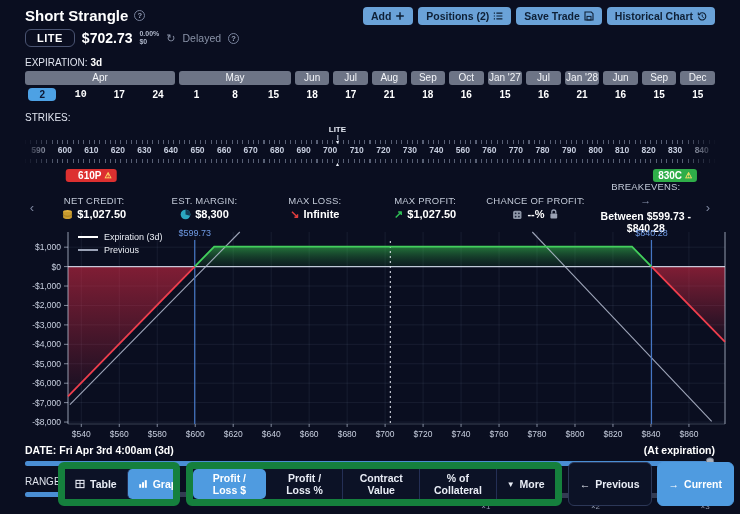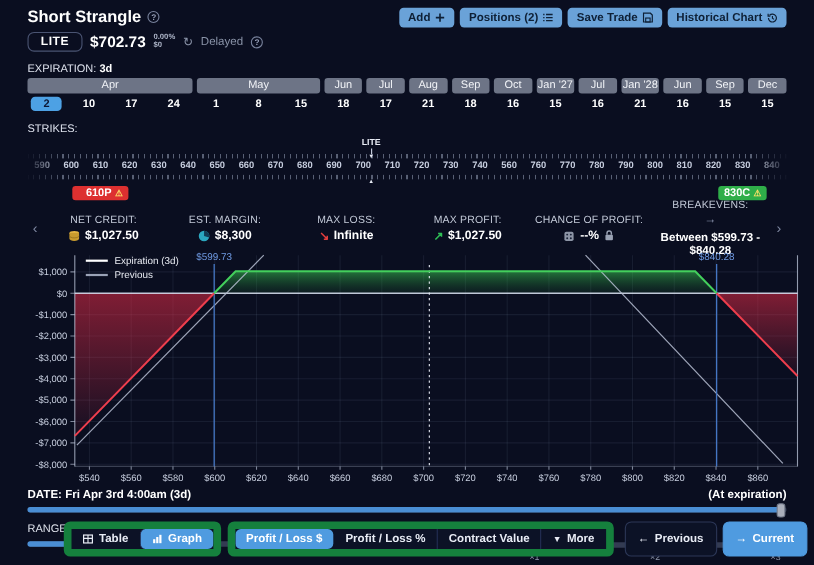--- a/index.html
+++ b/index.html
@@ -158,21 +158,21 @@
       <div class="mchip" style="grid-area: 1 / 10 / auto / span 1;">Aug</div>
       <div class="mchip" style="grid-area: 1 / 11 / auto / span 1;">Sep</div>
       <div class="mchip" style="grid-area: 1 / 12 / auto / span 1;">Oct</div>
       <div class="mchip" style="grid-area: 1 / 13 / auto / span 1; text-align: center;">Jan '27</div>
       <div class="mchip" style="grid-area: 1 / 14 / auto / span 1;">Jul</div>
       <div class="mchip" style="grid-area: 1 / 15 / auto / span 1;">Jan '28</div>
       <div class="mchip" style="grid-area: 1 / 16 / auto / span 1;">Jun</div>
       <div class="mchip" style="grid-area: 1 / 17 / auto / span 1;">Sep</div>
       <div class="mchip" style="grid-area: 1 / 18 / auto / span 1;">Dec</div>
       <div class="dcell" style="grid-area: 2 / 1;"><span class="dchip sel">2</span></div>
-      <div class="dcell" style="grid-area: 2 / 2;"><span class="dchip">10</span></div>
+      <div class="dcell" style="grid-area: 2 / 2; font-family: Liberation Mono, monospace;"><span class="dchip">10</span></div>
       <div class="dcell" style="grid-area: 2 / 3;"><span class="dchip">17</span></div>
       <div class="dcell" style="grid-area: 2 / 4;"><span class="dchip">24</span></div>
       <div class="dcell" style="grid-area: 2 / 5;"><span class="dchip">1</span></div>
       <div class="dcell" style="grid-area: 2 / 6;"><span class="dchip">8</span></div>
       <div class="dcell" style="grid-area: 2 / 7;"><span class="dchip">15</span></div>
       <div class="dcell" style="grid-area: 2 / 8;"><span class="dchip">18</span></div>
       <div class="dcell" style="grid-area: 2 / 9;"><span class="dchip">17</span></div>
       <div class="dcell" style="grid-area: 2 / 10;"><span class="dchip">21</span></div>
       <div class="dcell" style="grid-area: 2 / 11;"><span class="dchip">18</span></div>
       <div class="dcell" style="grid-area: 2 / 12;"><span class="dchip">16</span></div>
@@ -475,20 +475,23 @@
       <button class="cell active">
         <span>Profit / Loss $</span>
       </button>
       <button class="cell">
         <span>Profit / Loss %</span>
       </button>
       <button class="cell">
         <span>Contract Value</span>
       </button>
       <button class="cell">
+        <span>% of Collateral</span>
+      </button>
+      <button class="cell">
         <span class="caret">▼</span>
         <span>More</span>
       </button>
     </div>
   <div class="navgrp" id="navGrp">
       <button class="chip">
         <span>←</span>
         <span>Previous</span>
       </button>
       <button class="chip active">

